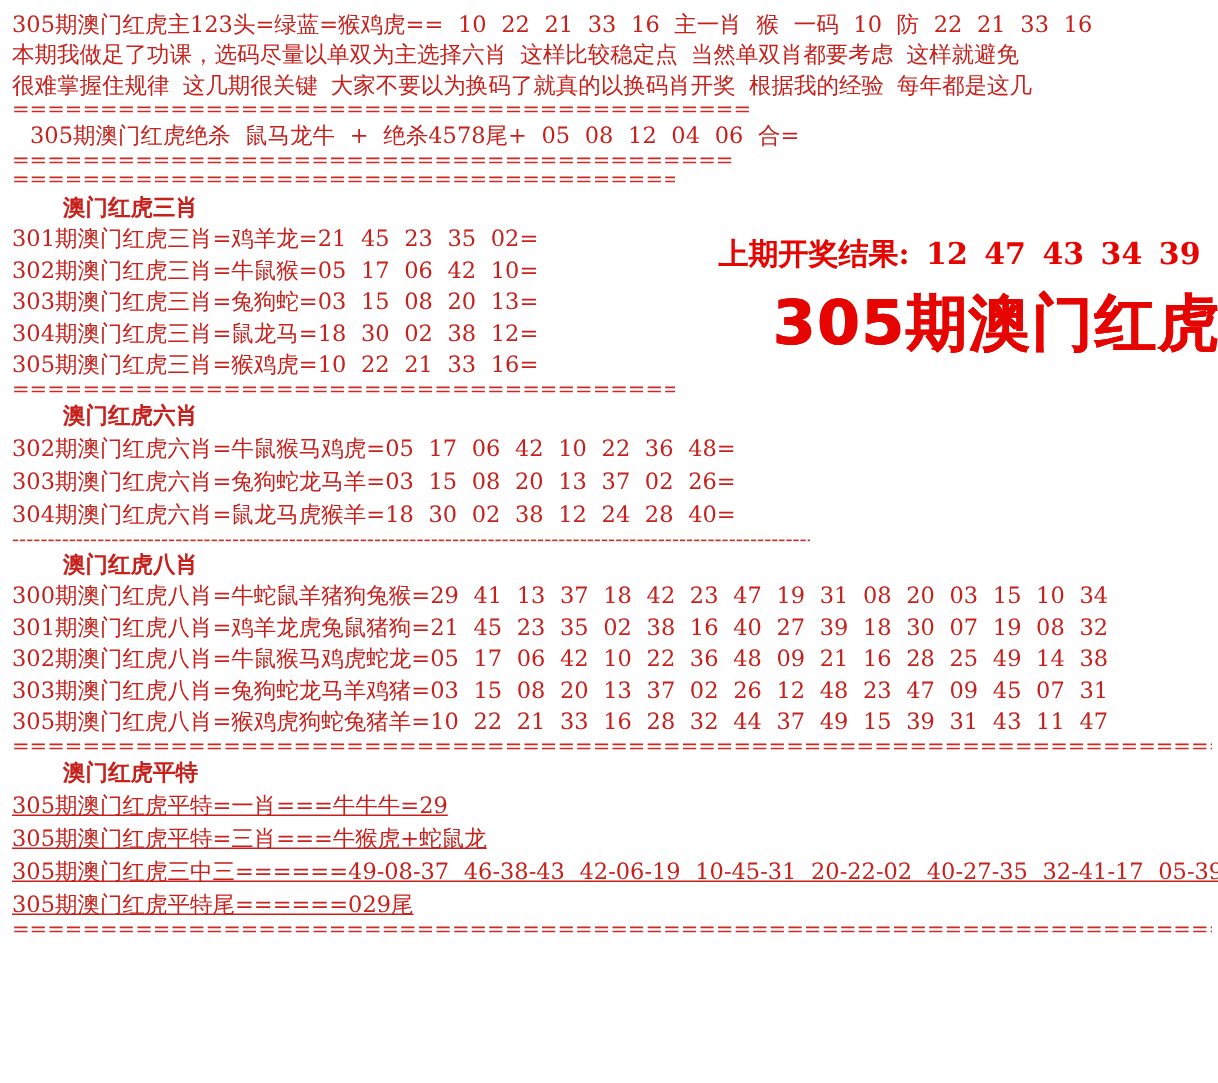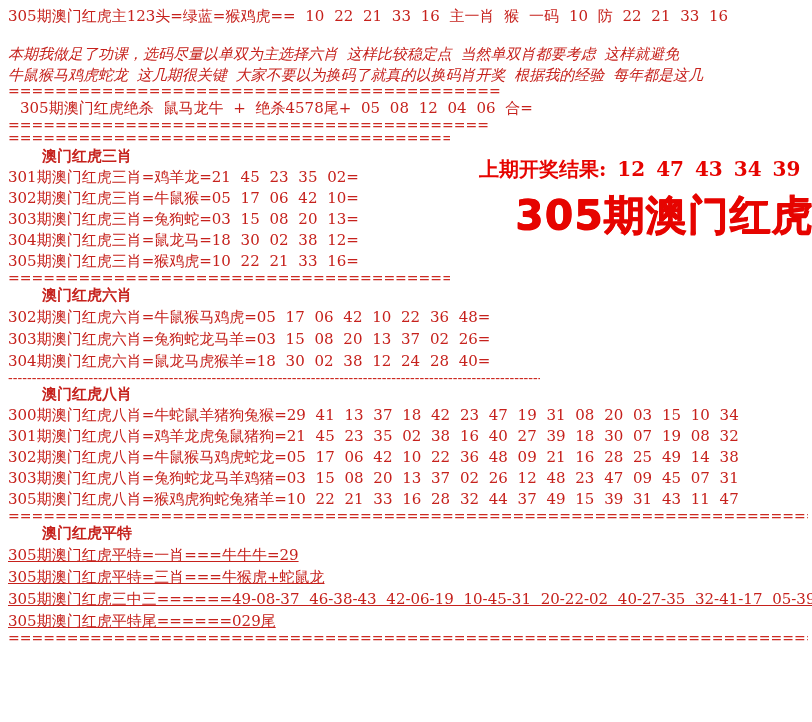--- a/index.html
+++ b/index.html
@@ -4,21 +4,21 @@
 <style>
   * { margin:0; padding:0; box-sizing:border-box; }
   html,body { background:#ffffff; }
   body {
     width:812px; height:722px; overflow:hidden; position:relative;
     font-family:"DejaVu Serif","Liberation Serif",serif;
     color:var(--text-red,#c6211c);
     padding:6px 0 0 8px;
   }
   .t { font-size:15px; line-height:20px; white-space:nowrap; word-spacing:5px; }
-  .intro { margin-top:18px;font-style:italic; }
+  .intro { margin-top:0; }
   .intro .t { line-height:21px; word-spacing:4px; }
   .row { font-size:15px; line-height:21px; white-space:nowrap; word-spacing:5px; }
   .rows-liuxiao .row { line-height:22px; }
   .rows-pingte .row { line-height:22px;text-decoration:underline; }
   .sec-title { font-size:15px; line-height:21px; font-weight:bold; margin-left:34px; white-space:nowrap; }
   .divider {
     color:var(--divider-red,#cc2a22);
     font-size:14px; height:8px; line-height:8px;
     overflow:hidden; white-space:nowrap; letter-spacing:0;
   }
@@ -40,21 +40,21 @@
     text-shadow:0.6px 0 0 currentColor, 0 0.6px 0 currentColor;
   }
 </style>
 </head>
 <body style="--text-red: #c6211c; --bright-red: #e60400; --divider-red: #cc2a22; --background: #ffffff;">
 
 <div class="t">305期澳门红虎主123头=绿蓝=猴鸡虎== 10 22 21 33 16 主一肖 猴  一码 10 防 22 21 33 16</div>
 
 <div class="intro">
   <div class="t">本期我做足了功课，选码尽量以单双为主选择六肖 这样比较稳定点 当然单双肖都要考虑 这样就避免</div>
-  <div class="t">牛鼠猴马鸡虎蛇龙 这几期很关键 大家不要以为换码了就真的以换码肖开奖 根据我的经验 每年都是这几</div>
+  <div class="t">很难掌握住规律 这几期很关键 大家不要以为换码了就真的以换码肖开奖 根据我的经验 每年都是这几</div>
 </div>
 
 <div class="divider w492 mt1">========================================================================================================================================</div>
 
 <div class="t juesha">305期澳门红虎绝杀 鼠马龙牛 + 绝杀4578尾+ 05 08 12 04 06 合=</div>
 
 <div class="divider w480 mt3">========================================================================================================================================</div>
 <div class="divider w442 mt5">========================================================================================================================================</div>
 
 <div class="sec-title mt4">澳门红虎三肖</div>

